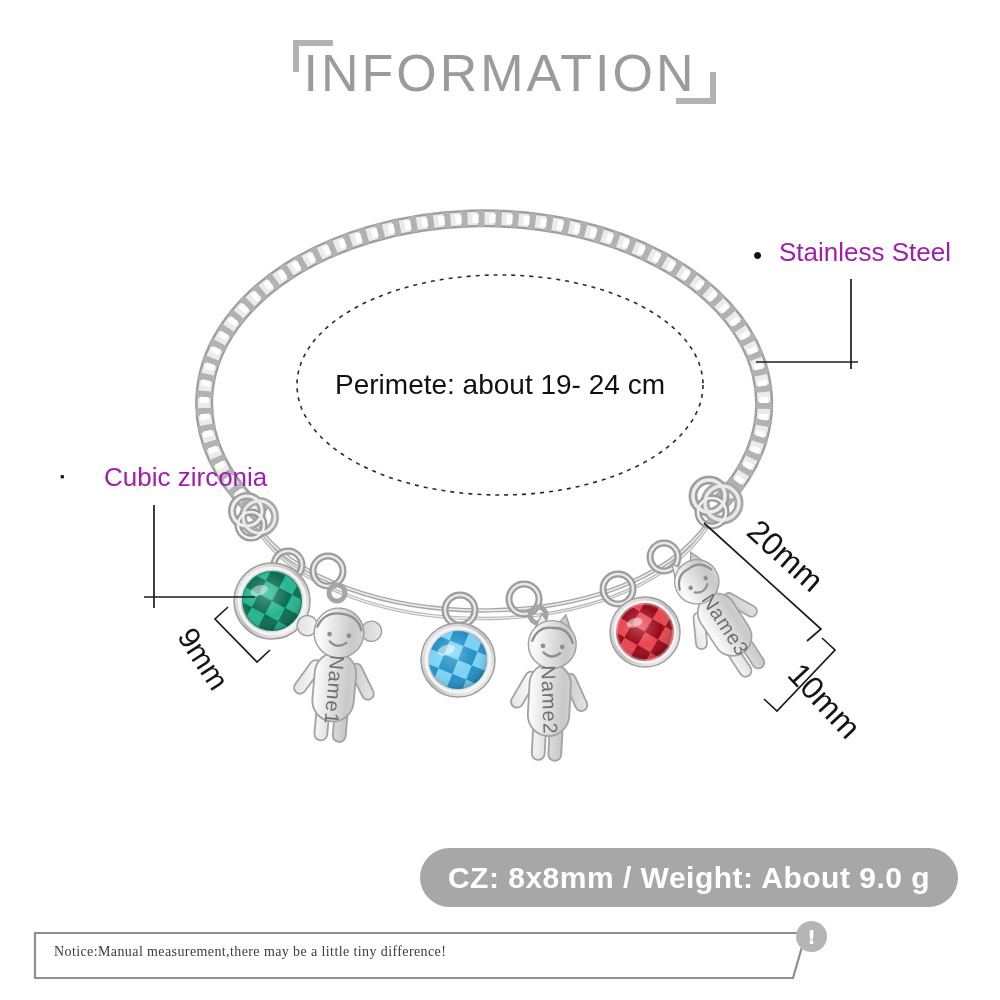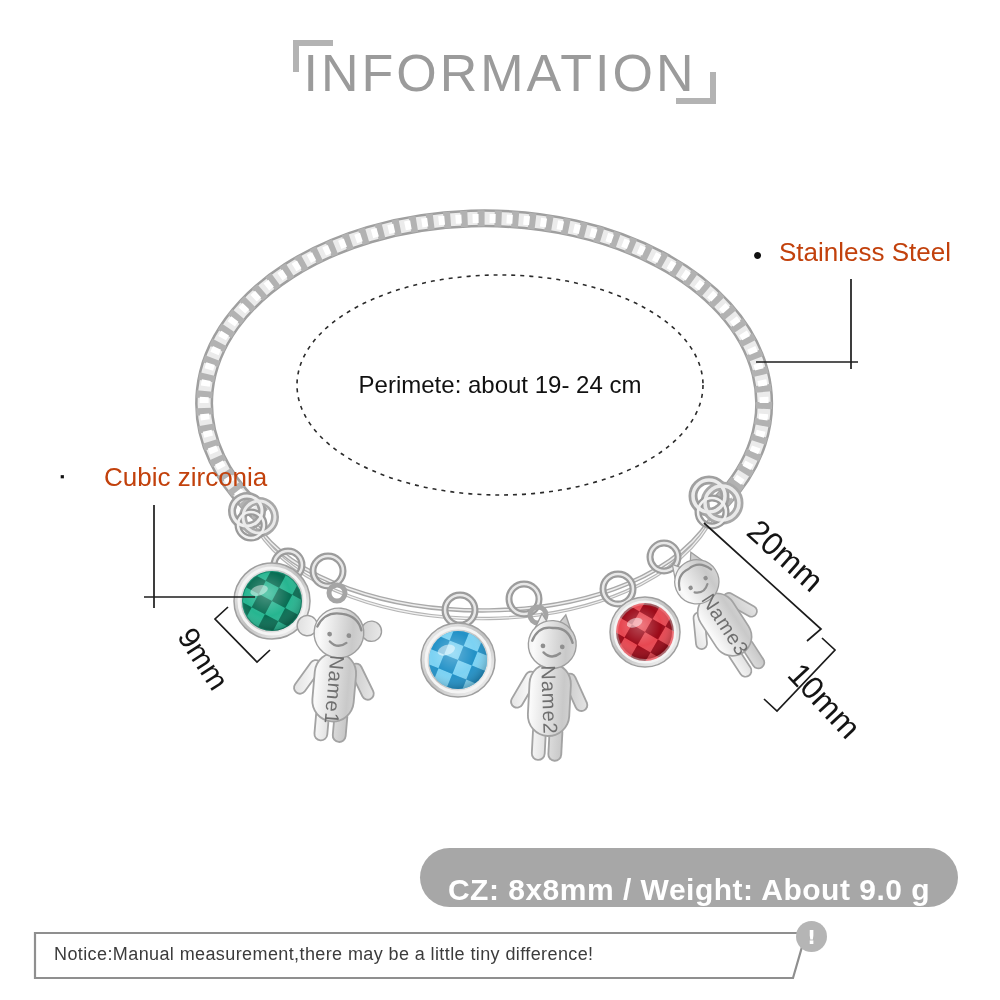--- a/index.html
+++ b/index.html
@@ -11,45 +11,45 @@
   .ctr{transform:translate(-50%,-50%);}
   
   .title{
     left:500px;top:73px;color:#9b9b9b;font-size:52px;letter-spacing:3px;
     white-space:nowrap;font-weight:400;
   }
   .bracket{width:34px;height:26px;}
   .bracket.tl{left:293px;top:40px;border-left:6px solid #b3b3b3;border-top:6px solid #b3b3b3;}
   .bracket.br{left:676px;top:72px;border-right:6px solid #b3b3b3;border-bottom:6px solid #b3b3b3;}
   
-  .perimeter{left:500px;top:385px;font-size:24px;color:#111;white-space:nowrap;}
-  .callout{font-size:26px;color:#c2410c;white-space:nowrap;}
+  .perimeter{left:500px;top:385px;font-size:28px;color:#111;white-space:nowrap;}
+  .callout{font-size:26px;color:#a21caf;white-space:nowrap;}
   .co-stainless{left:779px;top:237px;}
   .co-cubic{left:84px;top:462px;margin-left:20px;}
   .bullet{color:#111;}
   .bl-stainless{left:753px;top:240px;font-size:26px;}
   .bl-cubic{left:60px;top:469px;font-size:13px;}
   .meas{font-size:32px;color:#141414;white-space:nowrap;}
   .m9{left:203px;top:659px;transform:translate(-50%,-50%) rotate(57deg);font-size:30px;}
   .m20{left:785px;top:556px;transform:translate(-50%,-50%) rotate(42deg);}
   .m10{left:824px;top:701px;transform:translate(-50%,-50%) rotate(47deg);}
   .engraving{font-size:20px;color:#6f6f6f;letter-spacing:1px;white-space:nowrap;}
   .n1{left:334px;top:690px;transform:translate(-50%,-50%) rotate(95deg);}
   .n2{left:549px;top:700px;transform:translate(-50%,-50%) rotate(88deg);}
   .n3{left:725px;top:625px;transform:translate(-50%,-50%) rotate(57deg);}
   
   .pill{
     left:420px;top:848px;width:538px;height:59px;border-radius:30px;background:#a7a7a7;
-    display:flex;align-items:flex-end;justify-content:center;
+    display:flex;align-items:center;justify-content:center;
   }
   .pill span{color:#ffffff;font-size:30px;font-weight:bold;white-space:nowrap;letter-spacing:0.5px;}
   
   .notice-text{
-    left:54px;top:944px;font-size:18px;color:#3c3c3c;white-space:nowrap;
-    font-family:Liberation Sans, sans-serif;letter-spacing:0.4px;
+    left:54px;top:944px;font-size:14px;color:#3c3c3c;white-space:nowrap;
+    font-family:Liberation Serif, serif;letter-spacing:0.4px;
   }
   .notice-icon{
     left:796px;top:921px;width:31px;height:31px;border-radius:50%;background:#b5b5b5;
     display:flex;align-items:center;justify-content:center;
   }
   .notice-icon span{color:#fff;font-weight:bold;font-size:20px;font-family:"DejaVu Sans", sans-serif;}
   
   svg{position:absolute;left:0;top:0;}
   .metal-fill{fill:url(#silverH);stroke:#9e9e9e;stroke-width:1.5;}
   .torso-out,.limb-out,.leg-out{stroke:#a3a3a3;stroke-linecap:round;fill:none;}

